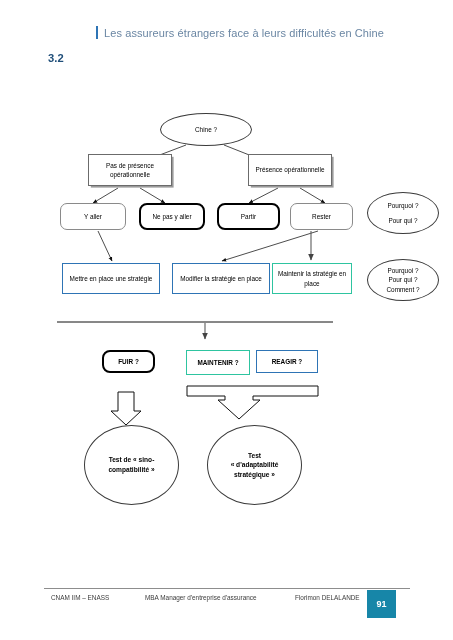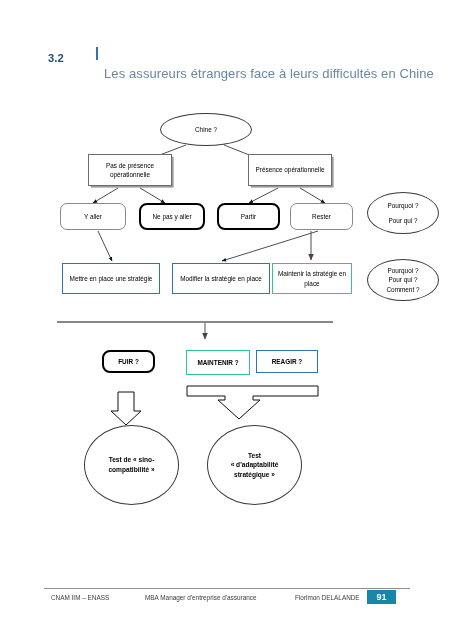--- a/index.html
+++ b/index.html
@@ -4,21 +4,21 @@
 <style>
   html,body{margin:0;padding:0;background:#ffffff;}
   body{width:453px;height:640px;position:relative;overflow:hidden;
        font-family:"Liberation Sans","DejaVu Sans",sans-serif;color:#000;}
 
   .page{position:absolute;left:0;top:0;width:453px;height:640px;}
 
   
   .hdr{position:absolute;left:96px;top:26px;display:flex;align-items:center;gap:6px;}
   .hdr-bar{width:2px;height:13px;background:#2E74B5;}
-  .hdr-txt{font-size:13px;color:#6A86A3;letter-spacing:.1px;white-space:nowrap;margin-top:40px;}
+  .hdr-txt{font-size:11px;color:#6A86A3;letter-spacing:.1px;white-space:nowrap;}
 
   .sec{position:absolute;left:48px;top:52px;display:flex;gap:14px;
        font-size:11.2px;font-weight:bold;color:#1F4E79;letter-spacing:.1px;}
 
   
   .node{position:absolute;box-sizing:border-box;display:flex;
         align-items:center;justify-content:center;text-align:center;
         font-size:6.4px;line-height:1.45;background:#fff;}
 
   .rect-sh{border:1px solid #6b6b6b;
@@ -32,21 +32,21 @@
   .box-blue{border:1.7px solid #2E74B5;}
   .box-teal{border:1.7px solid #2EC4A0;}
 
   svg.lay{position:absolute;left:0;top:0;width:453px;height:640px;
           pointer-events:none;overflow:visible;}
 
   
   .fline{position:absolute;left:44px;top:588px;width:366px;height:1px;background:#8d8d8d;}
   .ftr{position:absolute;top:594px;font-size:6.4px;color:#3b3b3b;white-space:nowrap;}
   .f1{left:51px;} .f2{left:145px;} .f3{left:295px;}
-  .pg{position:absolute;left:367px;top:590px;width:29px;height:14px;background:#1786A8;
+  .pg{position:absolute;left:367px;top:590px;width:29px;height:28px;background:#1786A8;
       color:#fff;font-size:9px;font-weight:bold;display:flex;align-items:center;
       justify-content:center;}
 </style>
 </head>
 <body>
 
 <div class="page">
 
   <div class="hdr">
     <div class="hdr-bar"></div>

